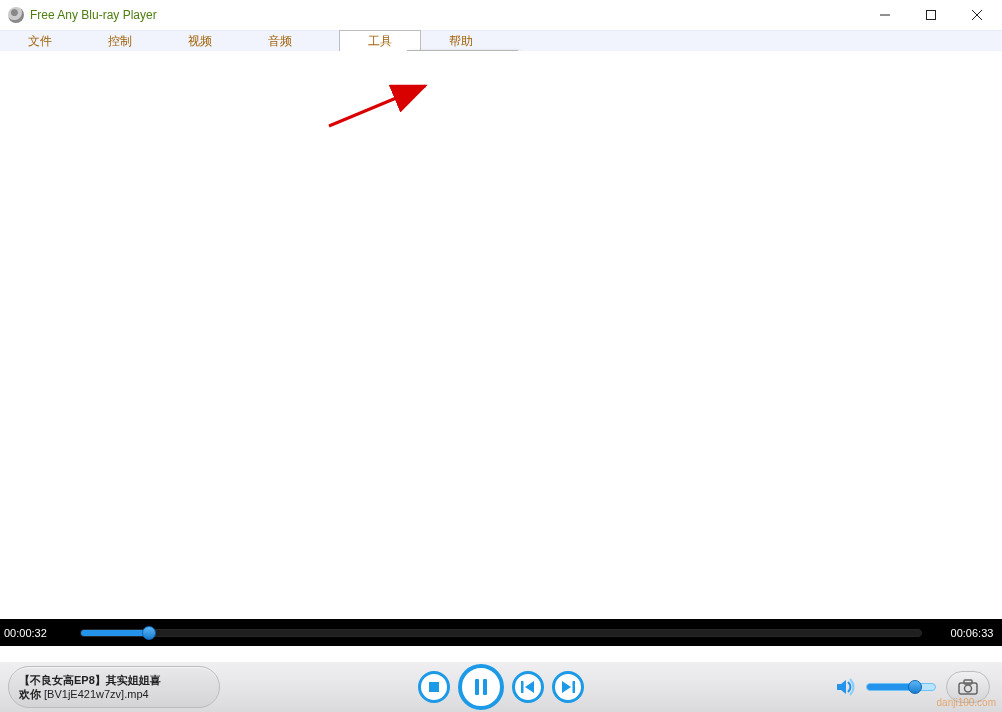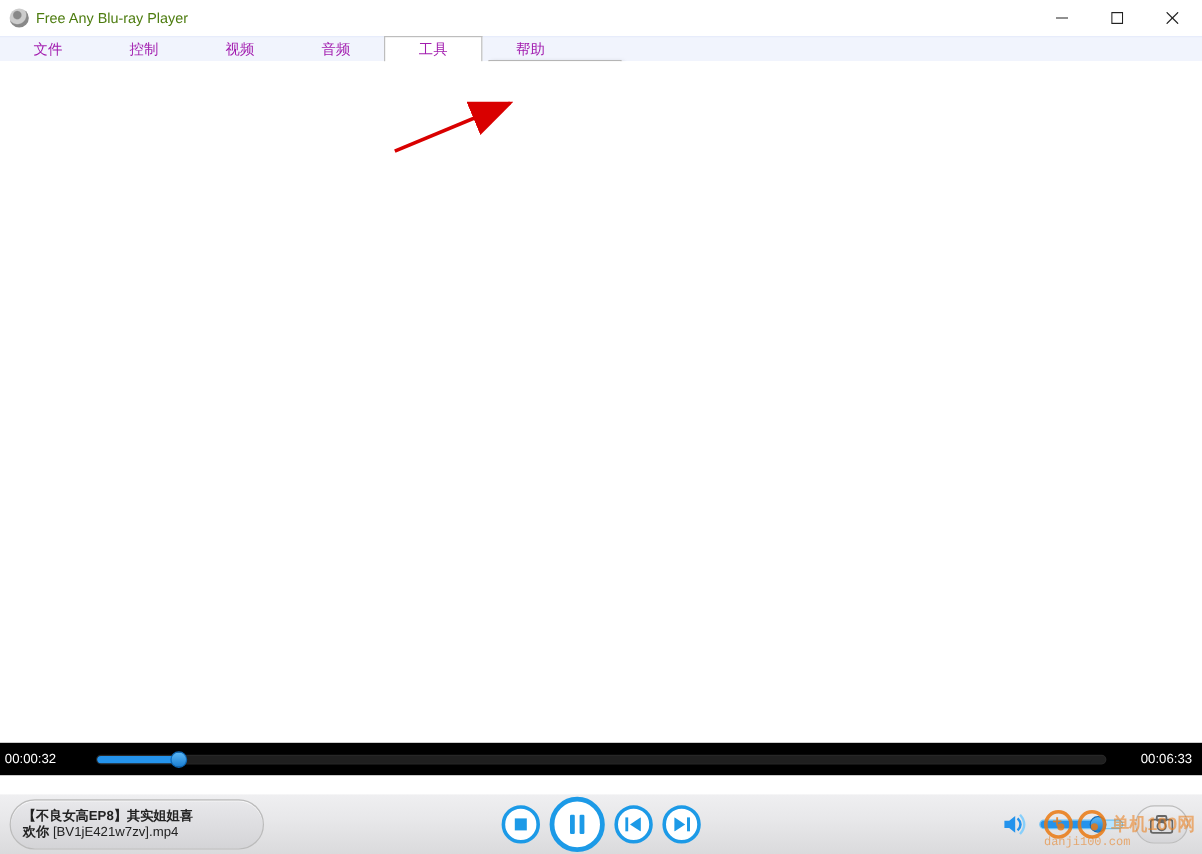--- a/index.html
+++ b/index.html
@@ -7,23 +7,23 @@
 
 
 .titlebar { height:30px; background:#fff; display:flex; align-items:center; padding:0 2px; }
 .titlebar .app-icon { width:16px; height:16px; margin:0 6px; border-radius:50%; background:radial-gradient(circle at 40% 35%,#888 0 3px,#ccc 4px 7px,#888 8px); }
 .titlebar .title { font-size:12px; color:#4d7c0f; flex:0 0 auto; }
 .titlebar .spacer { flex:1; }
 .titlebar .wbtn { width:46px; height:30px; display:flex; align-items:center; justify-content:center; cursor:default; }
 .titlebar .wbtn svg { display:block; }
 
 
-.menubar { height:21px; background:#f1f4fd; border-top:1px solid #e7ecfb; display:flex; align-items:center; font-size:12px; color:#a21caf; }
+.menubar { height:21px; background:#f1f4fd; border-top:1px solid #e7ecfb; display:flex; align-items:center; font-size:12px; color:#a16207; }
 .menubar .menu-item { padding:0 28px; height:21px; line-height:21px; cursor:default; }
-.menubar .menu-item.active { background:#fff; border:1px solid #bdbdbd; border-bottom:none; height:22px; margin-top:-1px; }
+.menubar .menu-item.active { background:#fff; border:1px solid #bdbdbd; border-bottom:none; height:22px; margin-top:-1px;margin-left:19px; }
 
 
 .dropdown { position:absolute; left:407px; top:50px; width:111px; background:#f2f2f2; border:1px solid #b5b5b5; box-shadow:2px 2px 4px rgba(0,0,0,0.25); padding:3px; font-size:12px; }
 .dropdown .dd-item { display:flex; align-items:center; height:22px; padding:0 6px 0 24px; cursor:default; position:relative; }
 .dropdown .dd-hotkey { position:absolute; right:8px; }
 
 
 .video-area { position:absolute; left:0; top:51px; right:0; bottom:93px; background:#fff; }
 
 
@@ -55,21 +55,21 @@
 .vol-slider .vthumb { position:absolute; left:70%; top:50%; width:14px; height:14px; margin:-7px 0 0 -7px; background:linear-gradient(#5cb7f5,#1a7dd0); border-radius:50%; border:1px solid #0d67b5; }
 .snap-btn { width:44px; height:32px; border-radius:16px; background:linear-gradient(#f0f0f2,#d5d5d8); border:1px solid #bcbcbc; display:flex; align-items:center; justify-content:center; cursor:pointer; }
 
 
 .watermark { position:absolute; right:6px; bottom:4px; pointer-events:none; }
 .watermark .wm-row { display:flex; align-items:center; gap:4px; }
 .watermark .wm-circ { width:24px; height:24px; border:3px solid #eb7a12; border-radius:50%; position:relative; opacity:.85; }
 .watermark .wm-circ::after { content:""; position:absolute; width:6px; height:6px; background:#eb7a12; border-radius:50%; left:8px; top:8px; }
 .watermark .wm-circ.plus::before { content:"+"; position:absolute; left:4px; top:-2px; color:#eb7a12; font-size:14px; font-weight:bold; }
 .watermark .wm-txt { font-size:15px; font-weight:bold; color:rgba(235,122,18,.55); }
-.watermark .wm-url { font-size:10px; color:rgba(235,122,18,.55); margin-top:-2px;font-family:Liberation Mono, monospace; }
+.watermark .wm-url { font-size:10px; color:rgba(235,122,18,.55); margin-top:-2px; }
 </style>
 </head>
 <body>
 
 <div class="titlebar">
   <div class="app-icon"></div>
   <div class="title">Free Any Blu-ray Player</div>
   <div class="spacer"></div>
   <div class="wbtn">
     <svg width="10" height="10">
@@ -181,19 +181,14 @@
       <svg width="20" height="16">
           <rect x="1" y="4" width="18" height="11" rx="2" fill="none" stroke="#666" stroke-width="1.5"></rect>
           <rect x="6" y="1" width="8" height="4" rx="1" fill="none" stroke="#666" stroke-width="1.5"></rect>
           <circle cx="10" cy="9.5" r="3.5" fill="none" stroke="#666" stroke-width="1.5"></circle>
         </svg>
     </div>
   </div>
 </div>
 
 <div class="watermark">
-  <div class="wm-row">
-    <div class="wm-circ plus"></div>
-    <div class="wm-circ"></div>
-    <div class="wm-txt">单机100网</div>
-  </div>
   <div class="wm-url">danji100.com</div>
 </div>
 
 </body></html>

